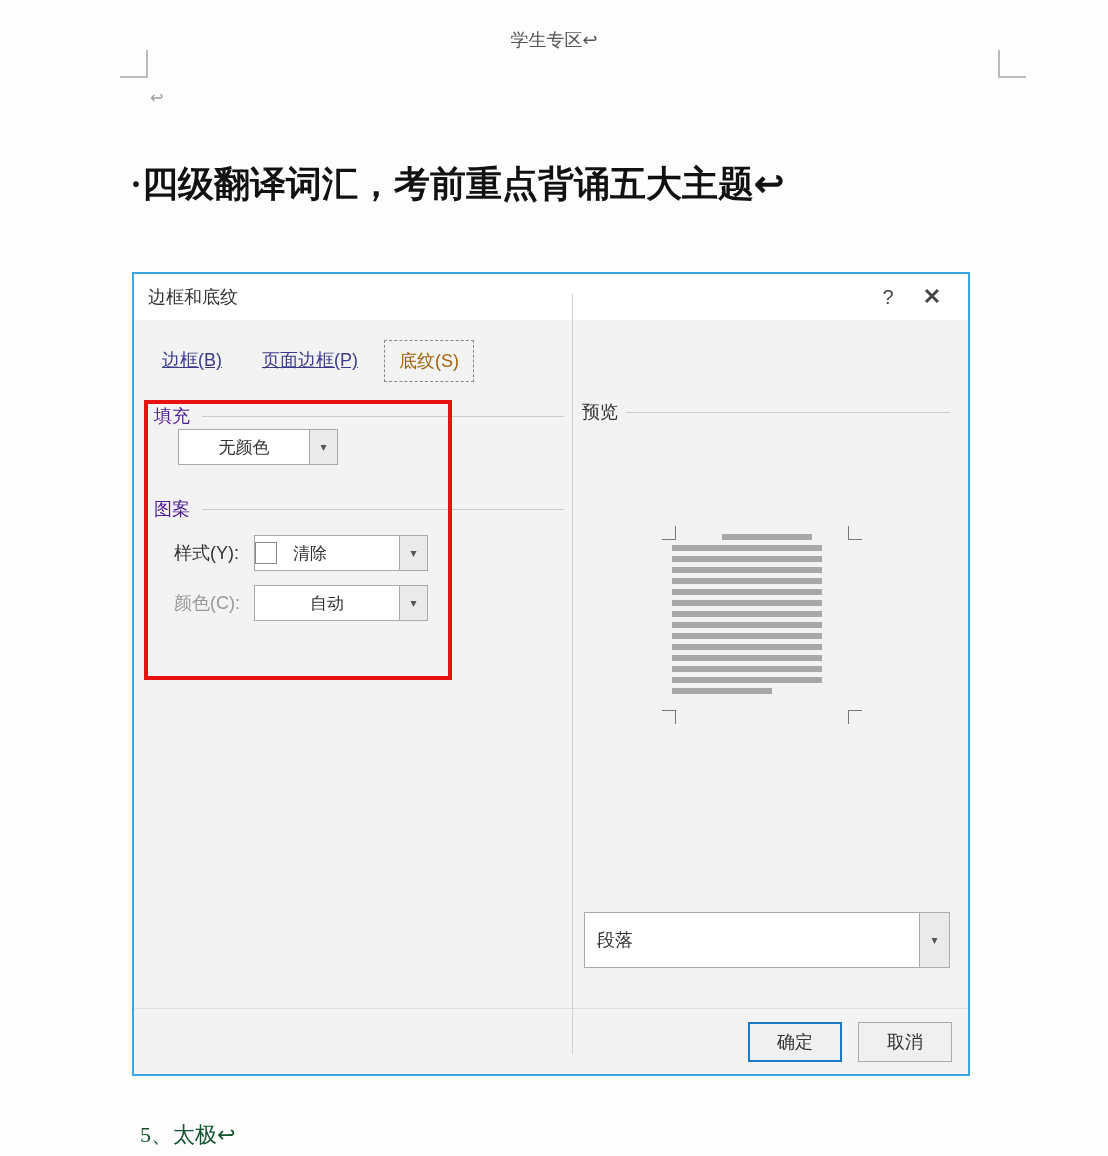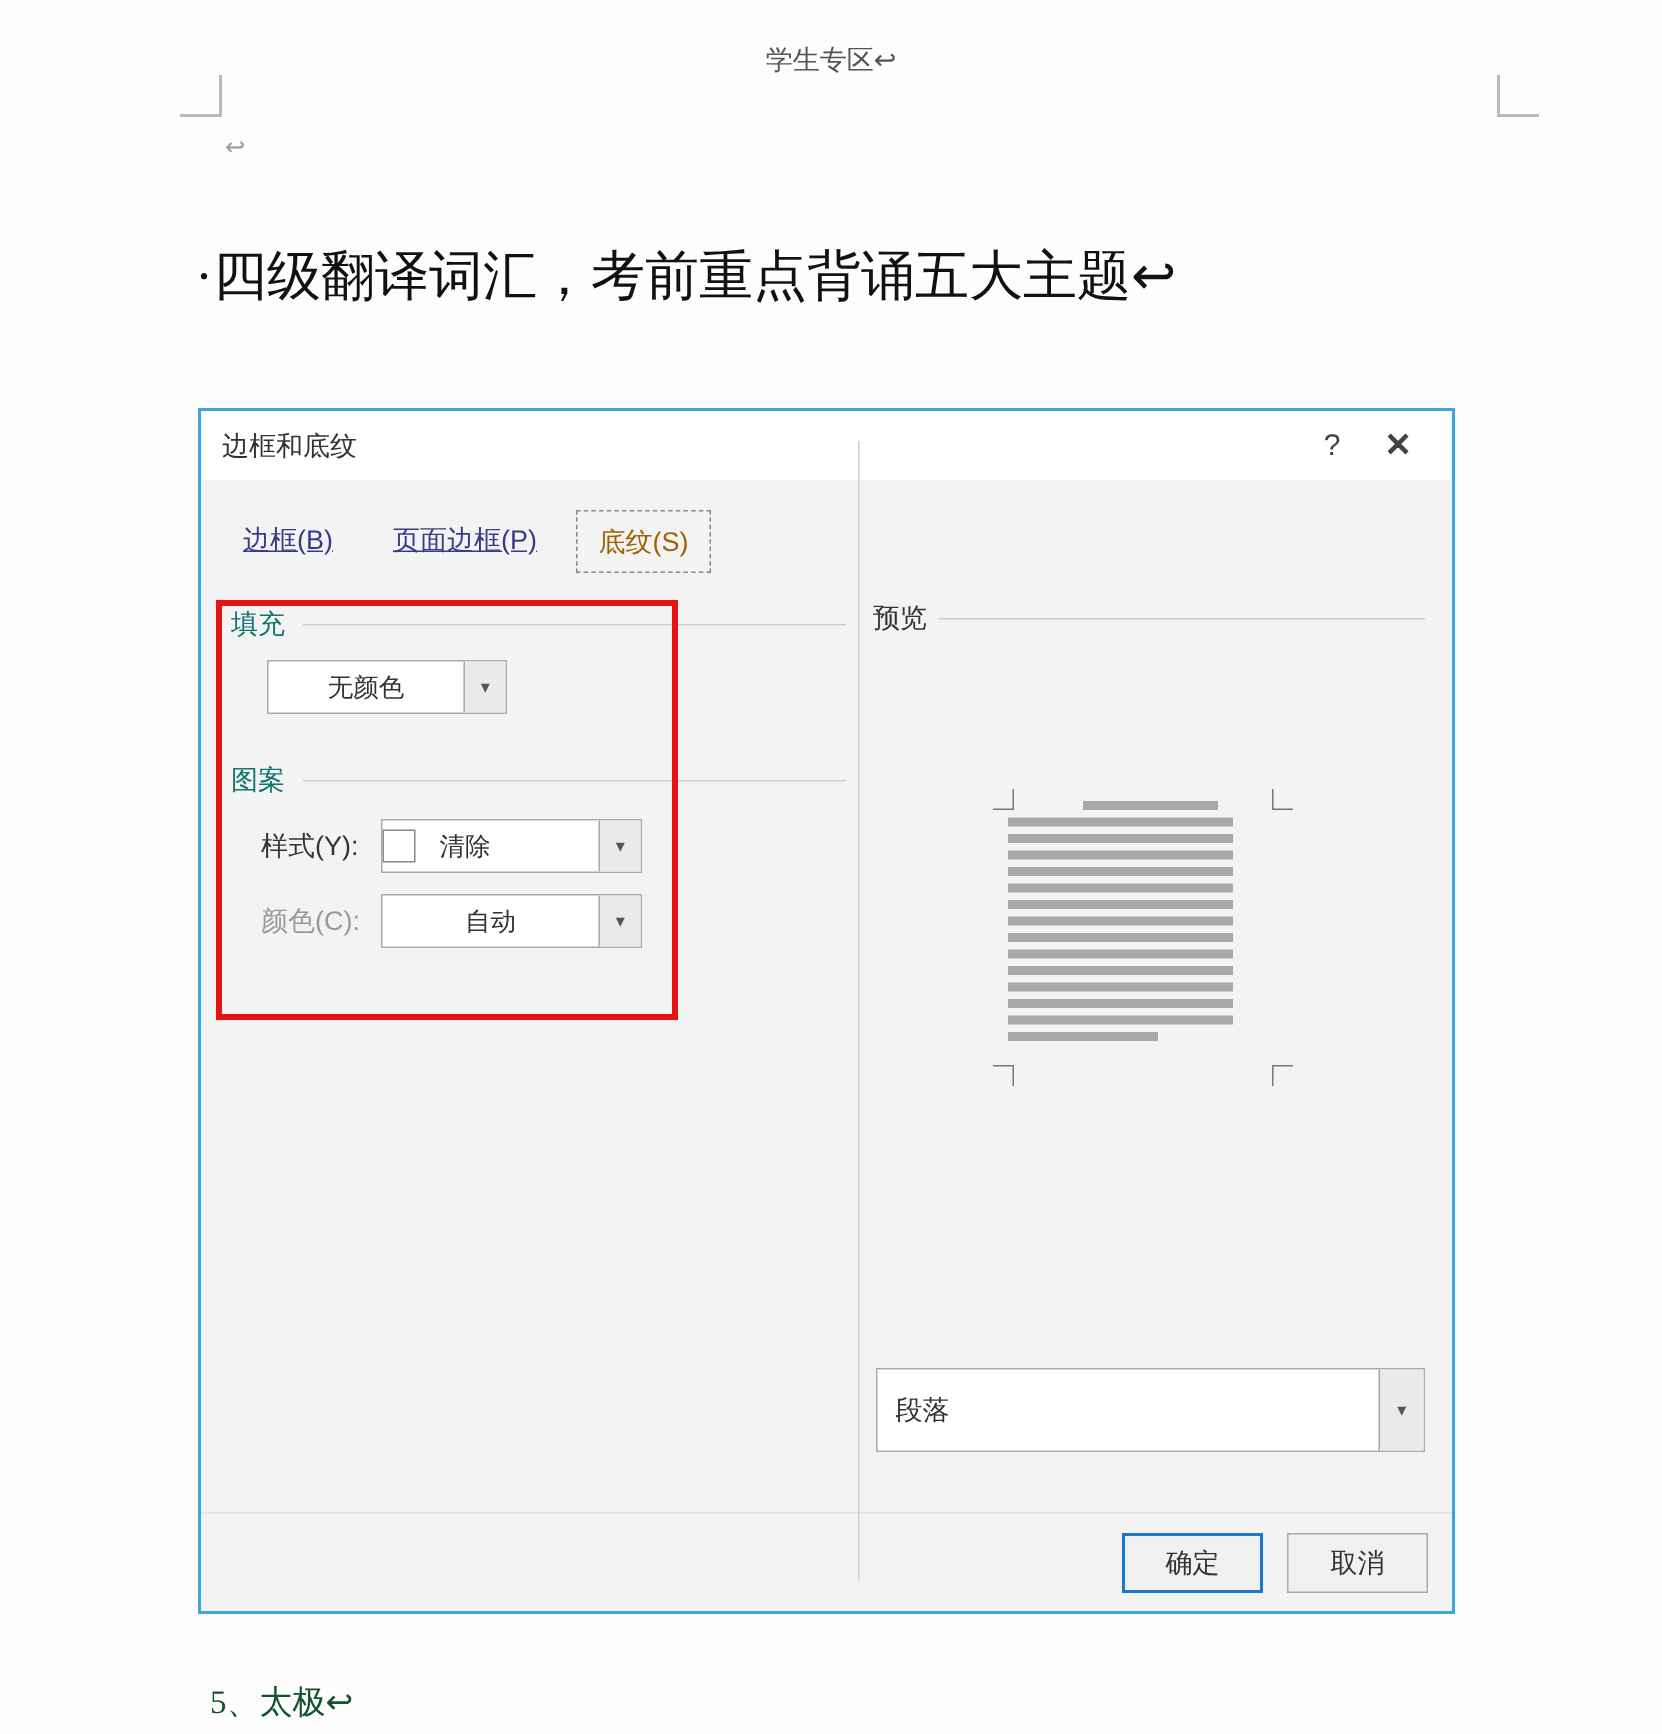--- a/index.html
+++ b/index.html
@@ -35,21 +35,21 @@
       position: absolute;
       color: #999;
       font-size: 16px;
     }
     .doc-title {
       position: absolute;
       top: 160px;
       left: 130px;
       font-family: "SimSun", serif;
       font-size: 36px;
-      font-weight: normal;
+      font-weight: bold;
       color: #111;
     }
     .dialog {
       position: absolute;
       top: 272px;
       left: 132px;
       width: 838px;
       height: 804px;
       border: 2px solid #3aa6dd;
       background: #fff;
@@ -113,21 +113,21 @@
       position: absolute;
       top: 8px;
       left: 0;
       width: 308px;
       height: 280px;
       border: 4px solid #e81212;
       pointer-events: none;
     }
     .group-label {
       font-size: 18px;
-      color: #0f766e;
+      color: #4c1d95;
       display: flex;
       align-items: center;
       gap: 12px;
       margin-top: 8px;
     }
     .group-label .line { flex:1; height:1px; background:#ccc; }
     .fill-group { margin-top: 12px; }
     .pattern-group { margin-top: 32px; }
     .field-row {
       display: flex;
@@ -153,21 +153,21 @@
     }
     .combo .combo-btn {
       width: 28px;
       height: 100%;
       border-left: 1px solid #aaa;
       background: #eaeaea;
       display: flex;
       align-items: center;
       justify-content: center;
     }
-    .combo-fill { width: 160px; margin-left: 24px; margin-top: 12px; }
+    .combo-fill { width: 160px; margin-left: 24px; margin-top: 1px; }
     .combo-style { width: 174px; }
     .combo-color { width: 174px; }
     .swatch {
       width: 22px; height: 22px; border:1px solid #888; background:#fff; margin-right:6px;
     }
     .preview-header {
       font-size: 18px;
       color: #333;
       display:flex; align-items:center; gap:8px;
       margin-top: 8px;

